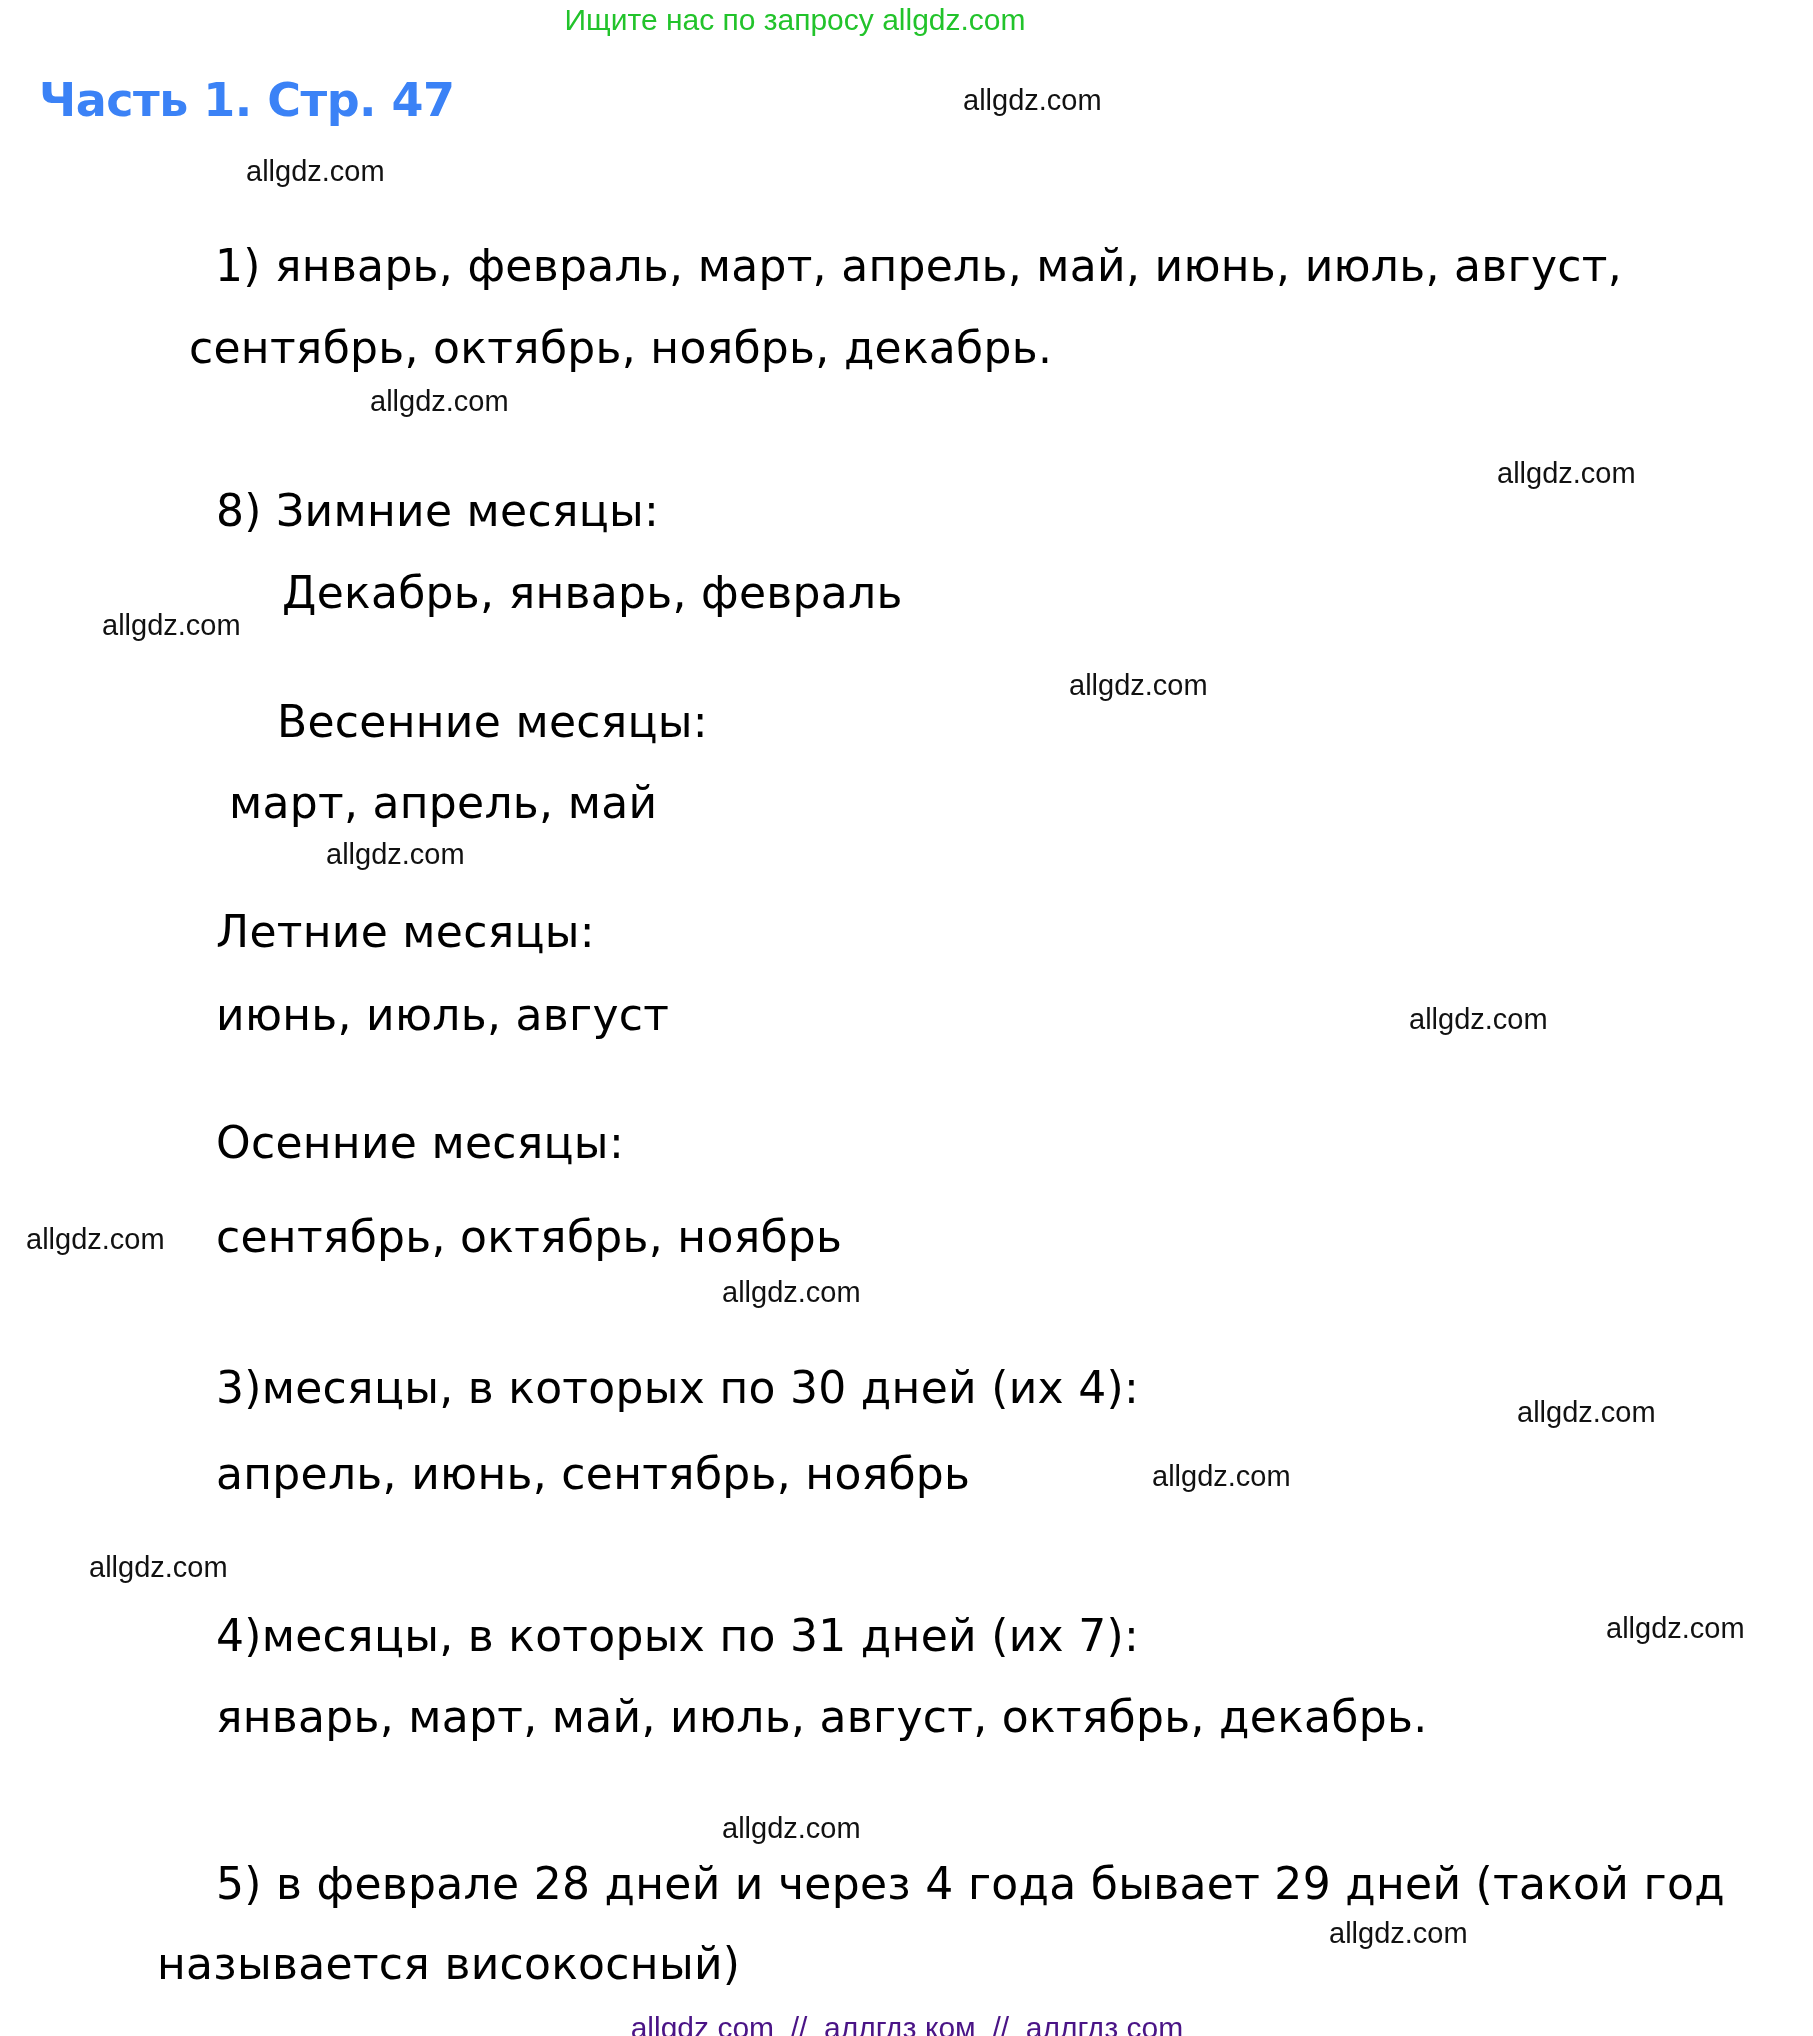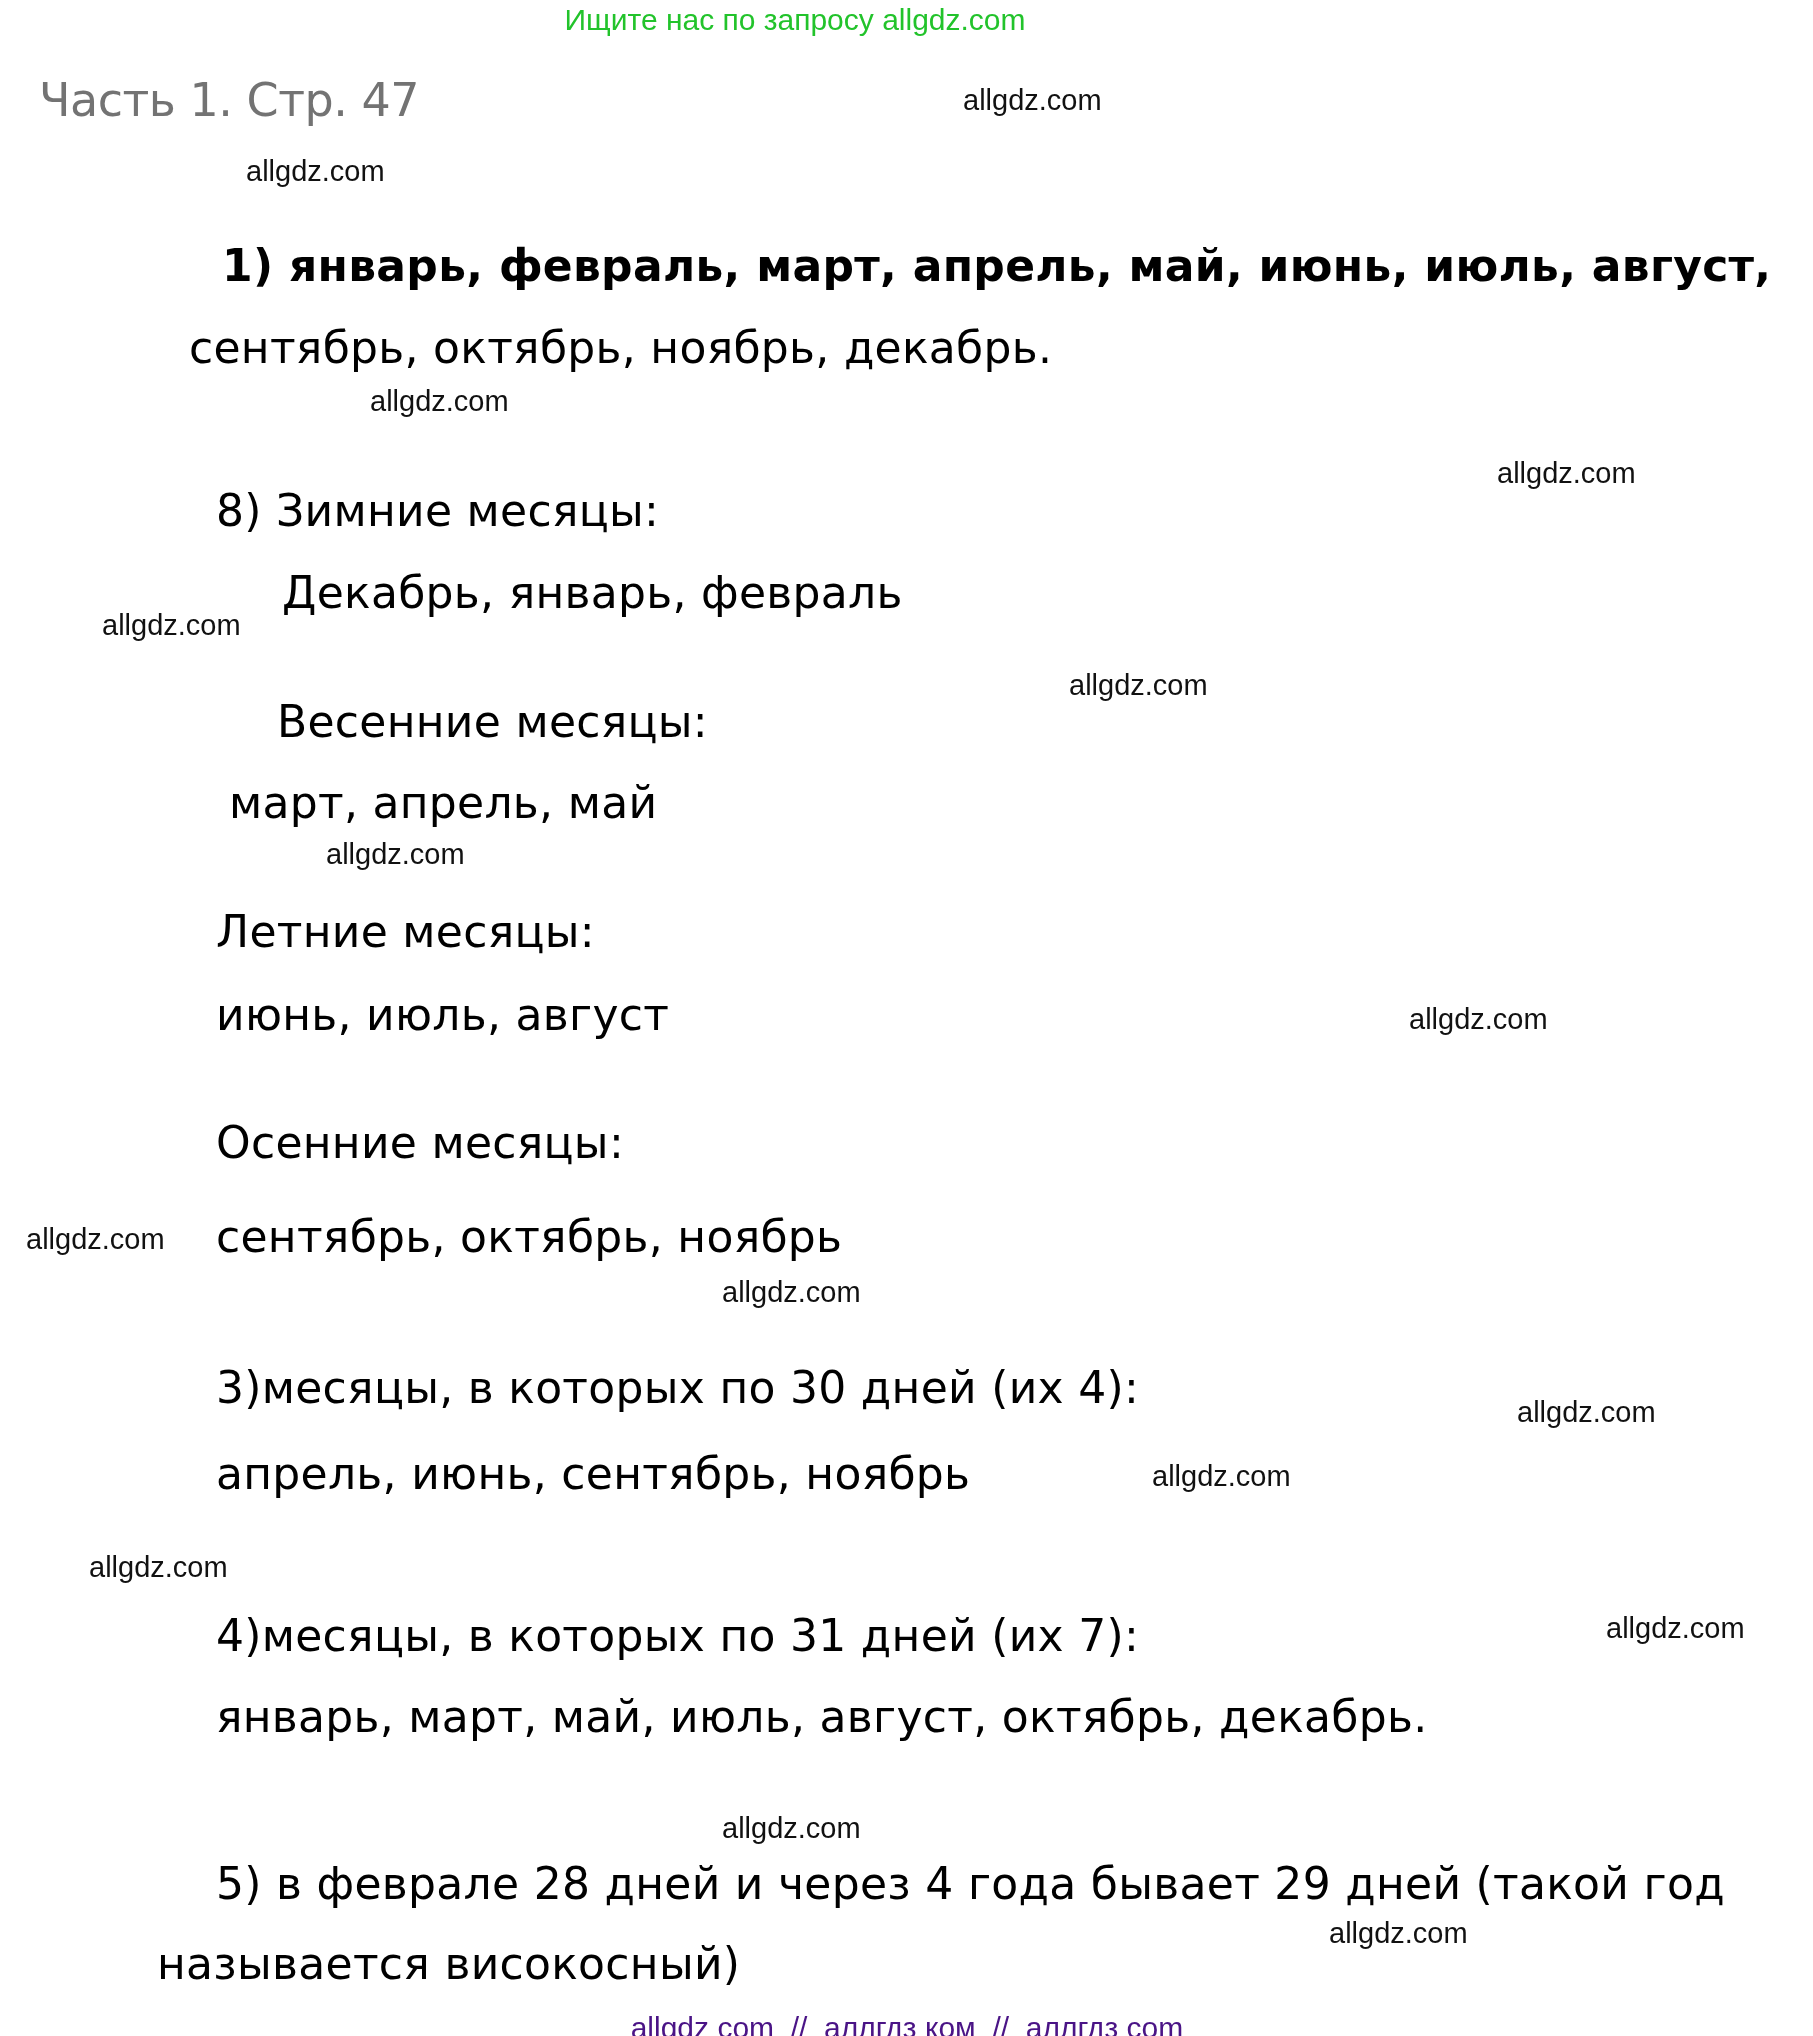--- a/index.html
+++ b/index.html
@@ -3,22 +3,22 @@
   <meta charset="utf-8">
   <style>
     html, body { margin: 0; padding: 0; background: #ffffff; }
     body { width: 1814px; height: 2037px; position: relative; overflow: hidden; }
     .abs { position: absolute; white-space: nowrap; }
     .header {
       left: 0; width: 1590px; top: 2px; text-align: center;
       font-family: "Liberation Sans", sans-serif; font-size: 30px; line-height: 36px;
     }
     .title {
-      font-family: "DejaVu Sans", sans-serif; font-weight: normal;
-      font-size: 46px; line-height: 56px; color: #737373; letter-spacing: -0.5px;
+      font-family: "DejaVu Sans", sans-serif; font-weight: bold;
+      font-size: 46px; line-height: 56px; color: #3b82f6; letter-spacing: -0.5px;
     }
     .wm {
       font-family: Liberation Sans, sans-serif; font-size: 29px; line-height: 34px; color: #111;
     }
     .txt {
       font-family: "DejaVu Sans", sans-serif; font-size: 44px; line-height: 56px; color: #000;
       letter-spacing: 0.3px;
     }
     .footer {
       left: 0; width: 1814px; top: 2010px; text-align: center;
@@ -44,21 +44,21 @@
 <div class="abs wm" style="left:1409px; top:1002px;">allgdz.com</div>
 <div class="abs wm" style="left:26px; top:1222px;">allgdz.com</div>
 <div class="abs wm" style="left:722px; top:1275px;">allgdz.com</div>
 <div class="abs wm" style="left:1517px; top:1395px;">allgdz.com</div>
 <div class="abs wm" style="left:1152px; top:1459px;">allgdz.com</div>
 <div class="abs wm" style="left:89px; top:1550px;">allgdz.com</div>
 <div class="abs wm" style="left:1606px; top:1611px;">allgdz.com</div>
 <div class="abs wm" style="left:722px; top:1811px;">allgdz.com</div>
 <div class="abs wm" style="left:1329px; top:1916px;">allgdz.com</div>
 
-<div class="abs txt" style="left:222px; top:238px;font-weight:bold;">1) январь, февраль, март, апрель, май, июнь, июль, август,</div>
+<div class="abs txt" style="left:215px; top:238px;">1) январь, февраль, март, апрель, май, июнь, июль, август,</div>
 <div class="abs txt" style="left:157px; top:320px;margin-left:32px;">сентябрь, октябрь, ноябрь, декабрь.</div>
 
 <div class="abs txt" style="left:216px; top:483px;">8) Зимние месяцы:</div>
 <div class="abs txt" style="left:282px; top:565px;">Декабрь,  январь, февраль</div>
 <div class="abs txt" style="left:229px; top:694px;margin-left:48px;">Весенние месяцы:</div>
 <div class="abs txt" style="left:229px; top:775px;">март, апрель, май</div>
 <div class="abs txt" style="left:216px; top:904px;">Летние месяцы:</div>
 <div class="abs txt" style="left:216px; top:987px;">июнь, июль, август</div>
 <div class="abs txt" style="left:216px; top:1115px;">Осенние месяцы:</div>
 <div class="abs txt" style="left:216px; top:1199px;margin-top:10px;">сентябрь, октябрь, ноябрь</div>

